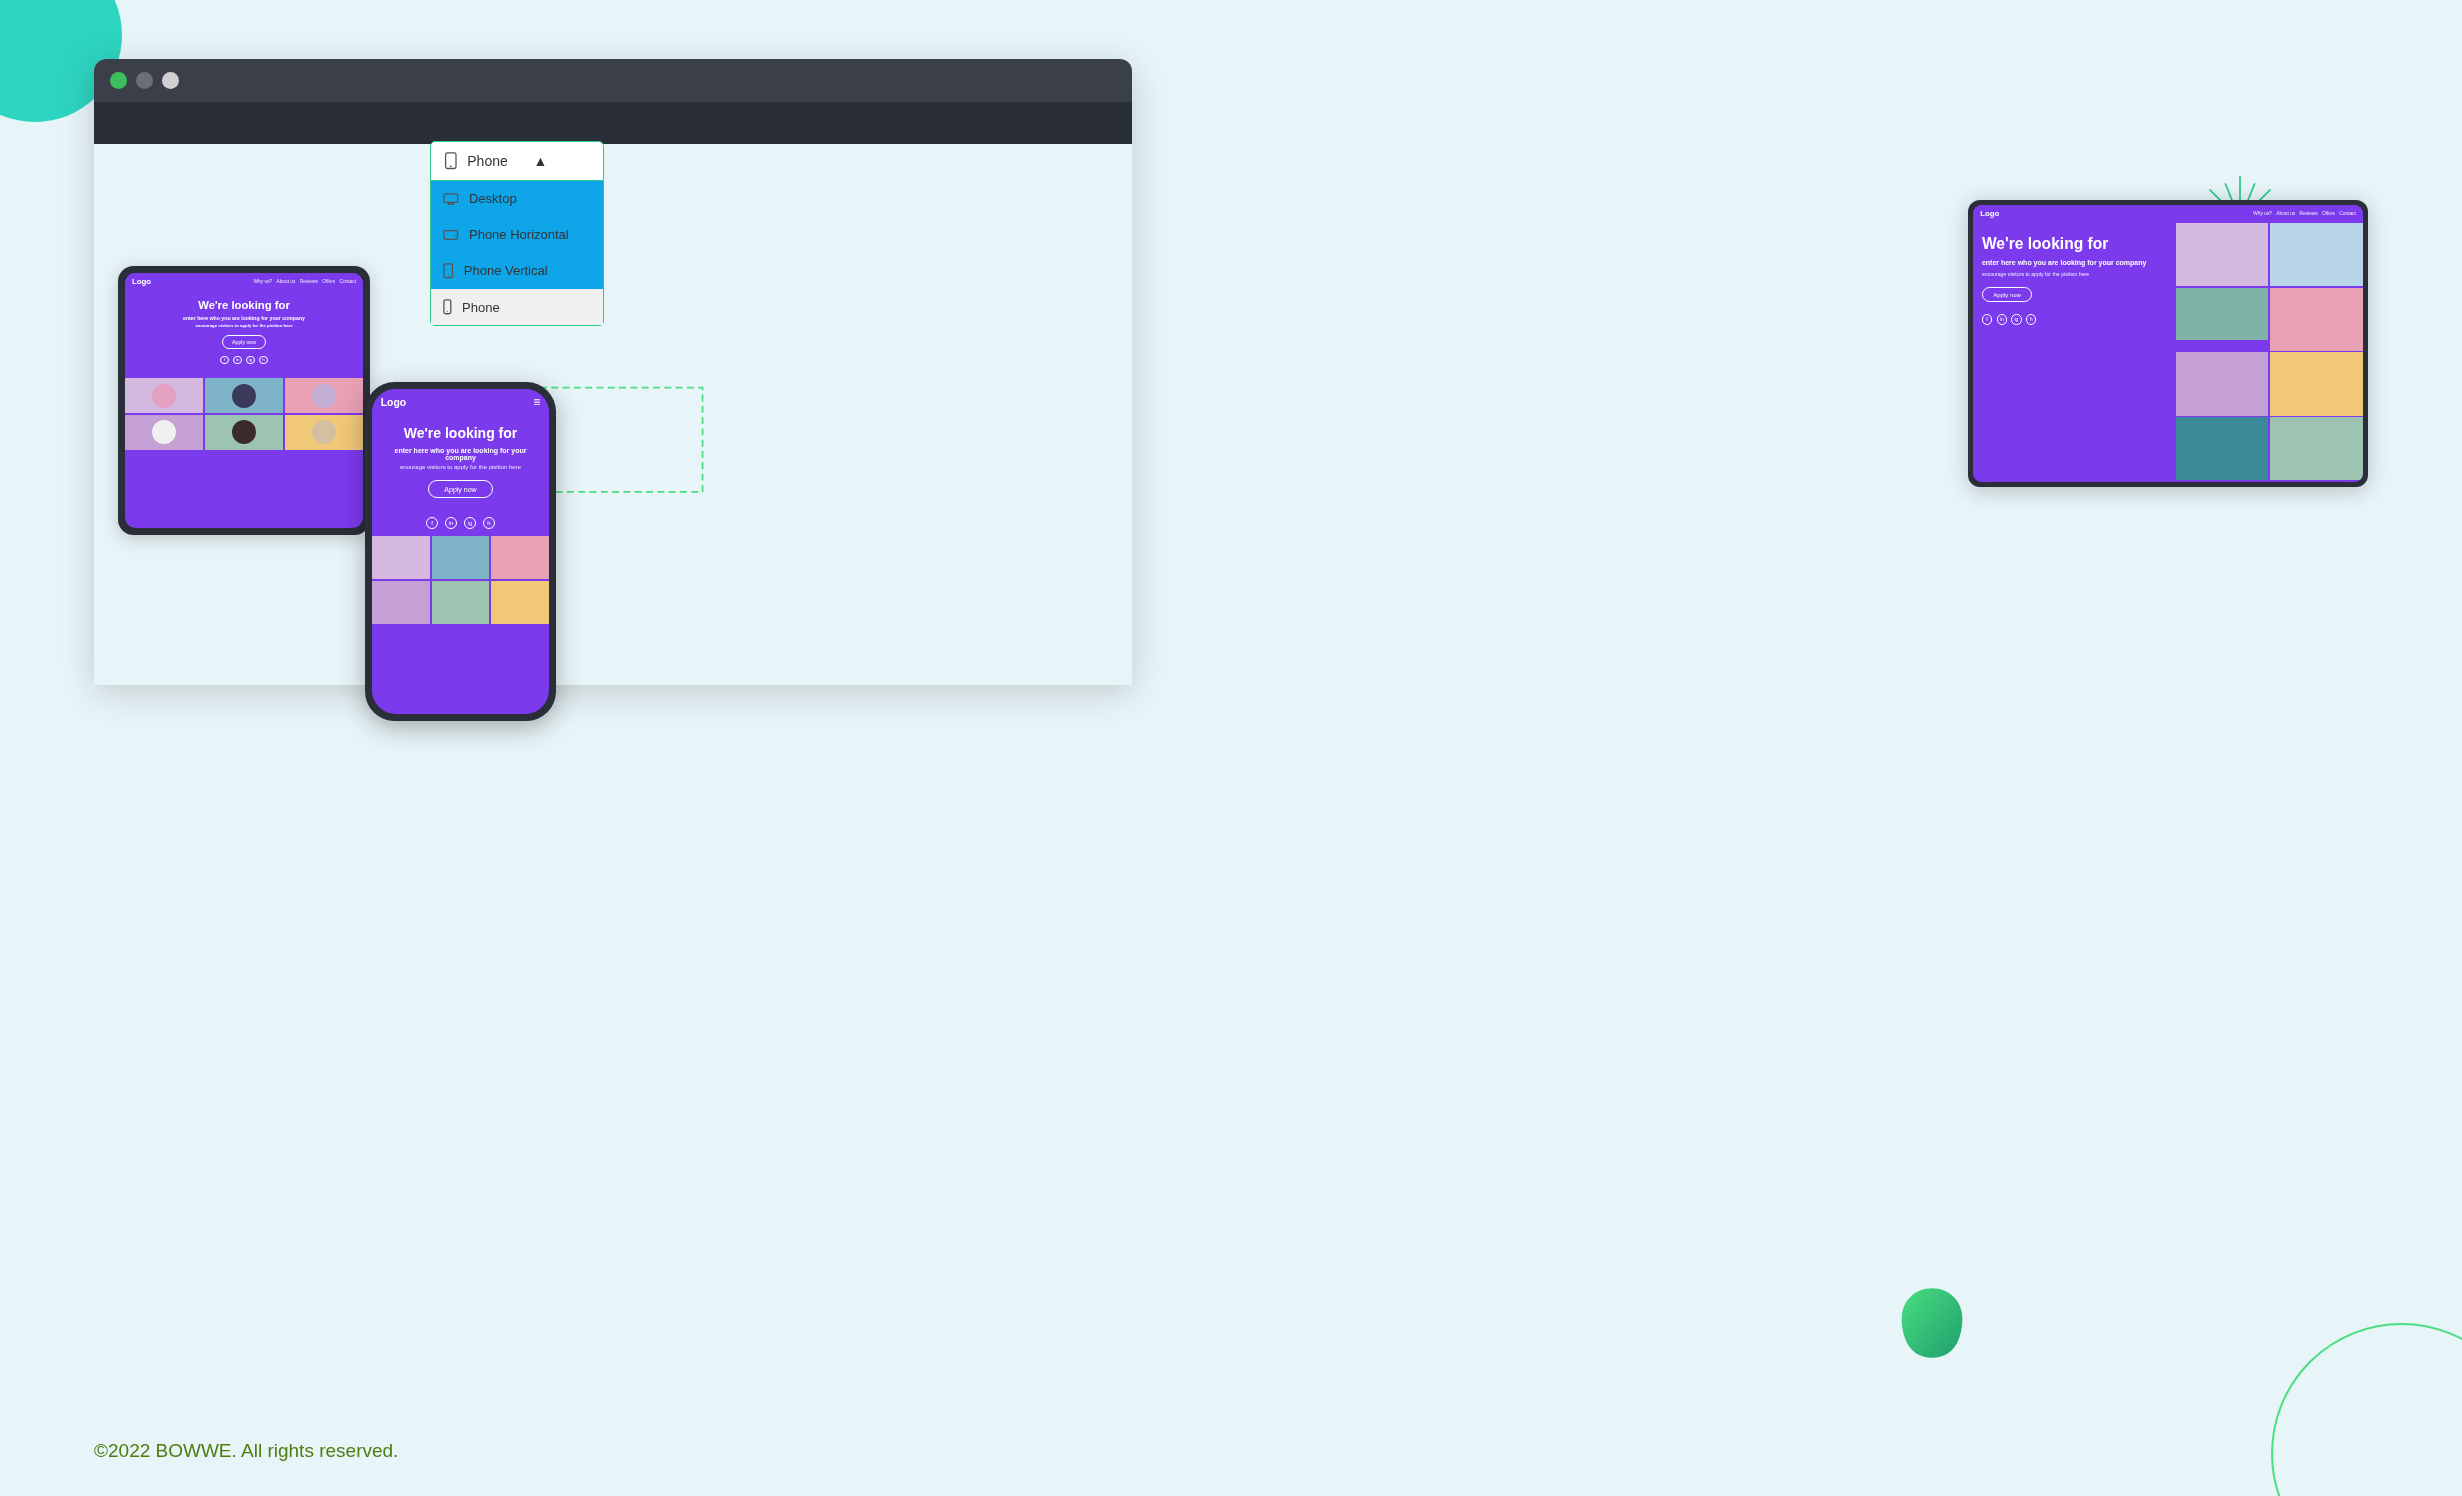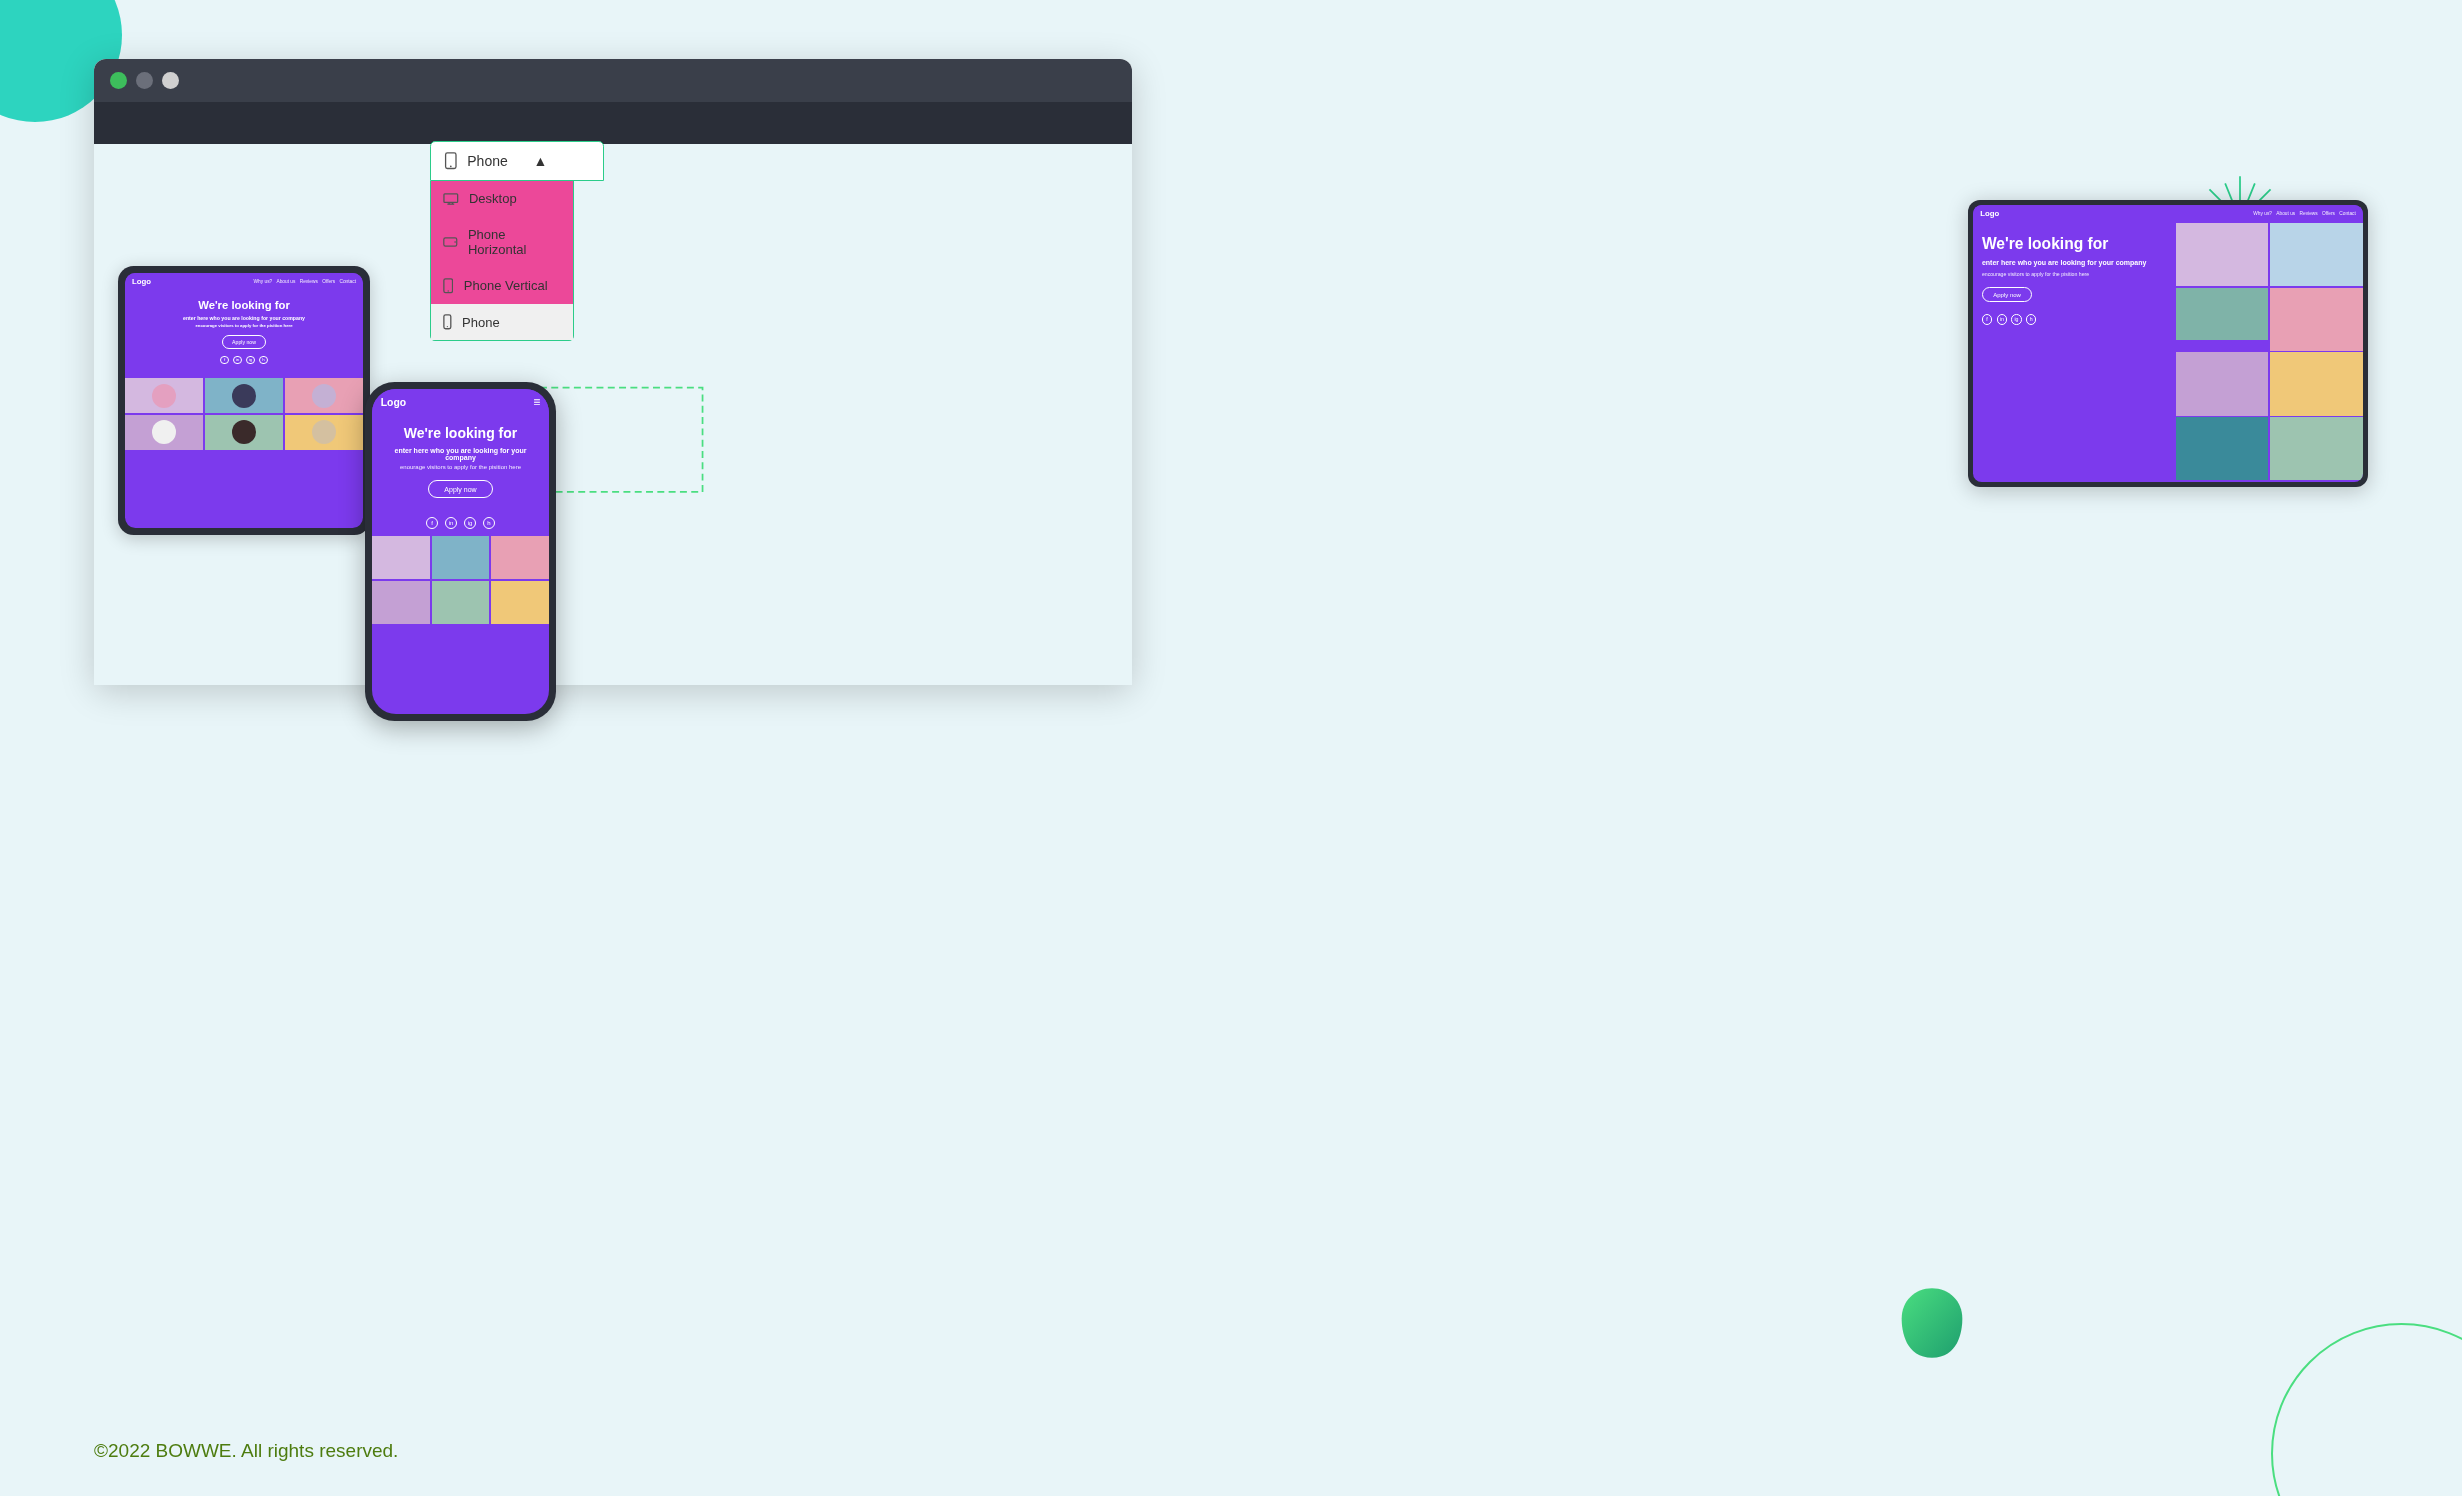--- a/index.html
+++ b/index.html
@@ -105,25 +105,25 @@
       flex: 1;
       font-size: 14px;
       color: #333;
       font-weight: 500;
     }
     .dropdown-arrow {
       font-size: 10.4px;
       color: #333;
     }
     .dropdown-menu {
-      background: #ec4899;
+      background: #0ea5e9;
       border: 1.7px solid #2bcc8a;
       border-top: none;
       border-radius: 0 0 5.2px 5.2px;
-      width: 144px;
+      width: 174px;
     }
     .dropdown-item {
       display: flex;
       align-items: center;
       gap: 10.4px;
       padding: 10.4px 12px;
       cursor: pointer;
       font-size: 13px;
       color: #333;
     }

